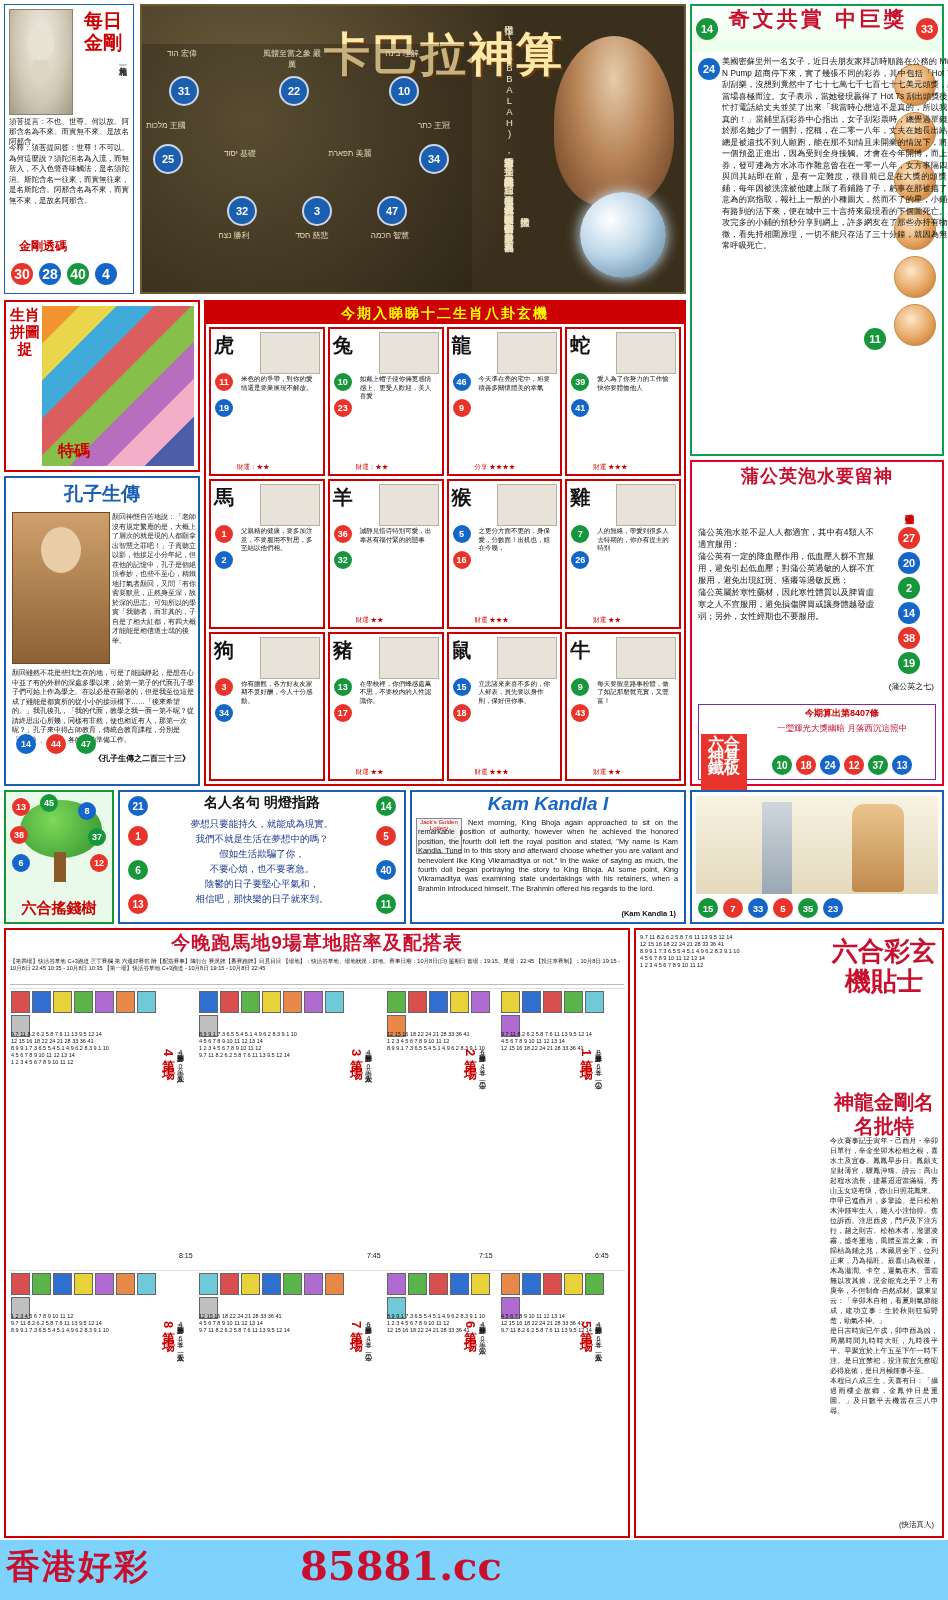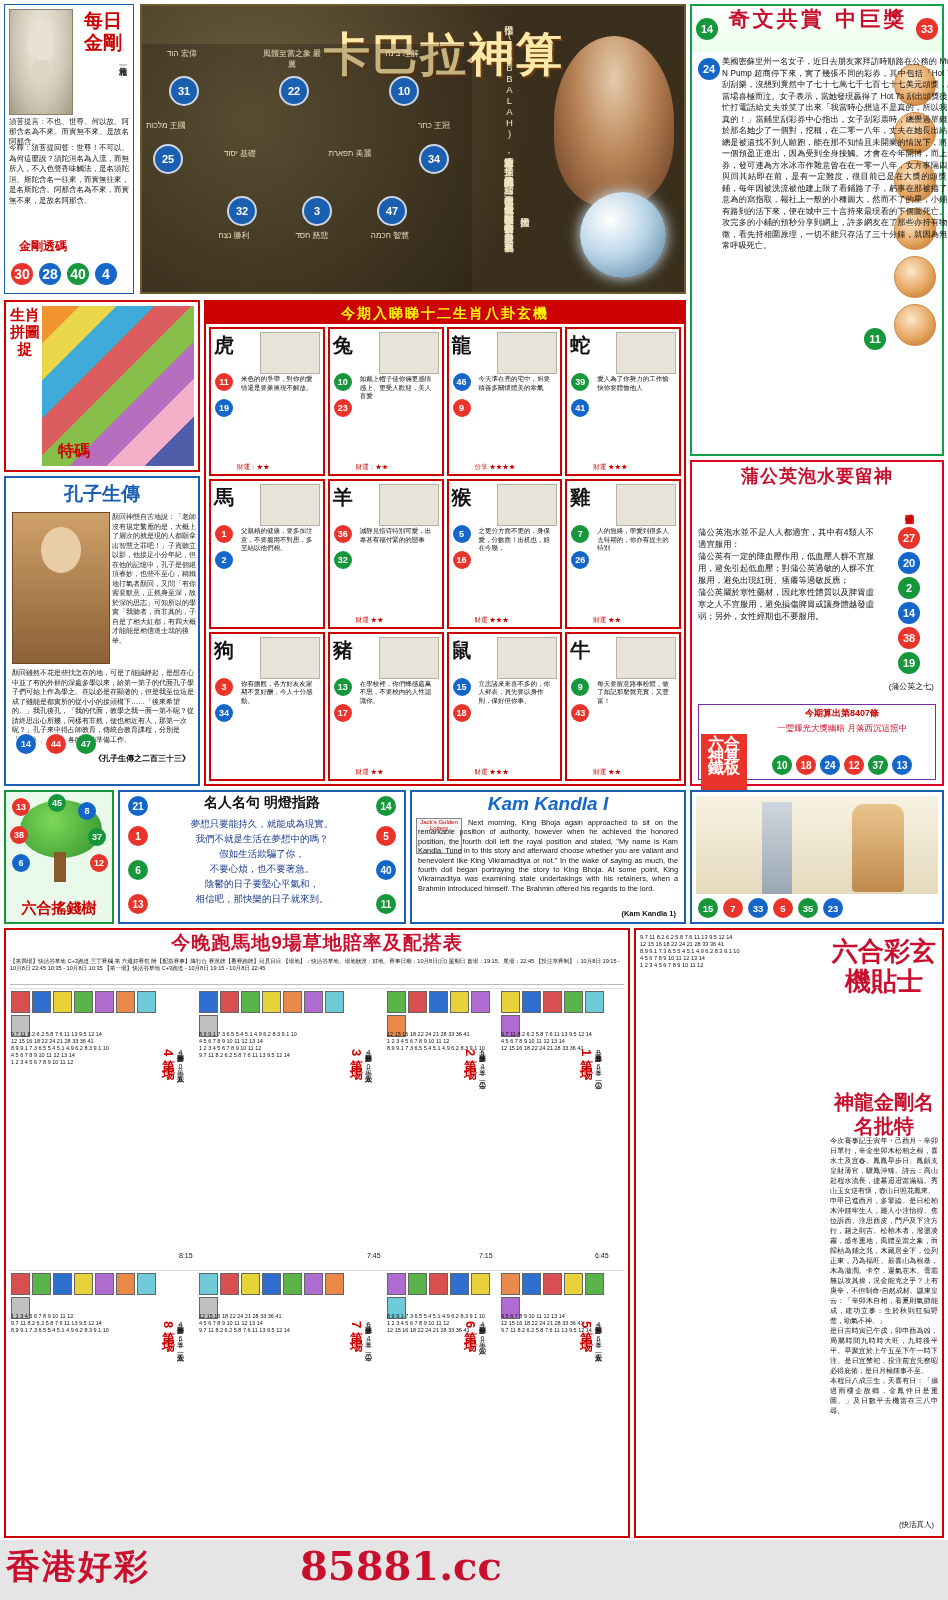--- a/index.html
+++ b/index.html
@@ -139,21 +139,21 @@
 
   
   #tips{left:634px;top:928px;width:310px;height:610px;border:2px solid #c00;background:#fff;}
   #tips .side{position:absolute;left:4px;top:4px;width:188px;bottom:4px;font-size:5.6px;line-height:7px;color:#111;}
   #tips .ttl{position:absolute;right:6px;top:6px;width:104px;text-align:center;font-size:26px;font-weight:bold;color:#c8102e;line-height:30px;font-family:"DejaVu Serif",serif;}
   #tips .ttl2{position:absolute;right:6px;top:160px;width:104px;text-align:center;font-size:20px;font-weight:bold;color:#c8102e;line-height:24px;}
   #tips .body{position:absolute;right:4px;top:206px;width:108px;font-size:7px;line-height:10px;text-align:justify;}
   #tips .sig{position:absolute;right:8px;bottom:6px;font-size:7.5px;}
 
   
-  #footer{left:0;top:1540px;width:948px;height:60px;background:#e5e5e5;}
+  #footer{left:0;top:1540px;width:948px;height:60px;background:#7dd3fc;}
   #footer .left{position:absolute;left:6px;top:4px;font-size:34px;font-weight:bold;color:#c8102e;letter-spacing:2px;font-family:"DejaVu Serif",serif;}
   #footer .right{position:absolute;left:300px;top:2px;font-size:40px;font-weight:bold;color:#c8102e;font-family:"DejaVu Serif",serif;}
 </style>
 </head>
 <body>
 
 <div class="page">
 
   <div class="abs" id="buddha">
     <div class="img"></div>
@@ -384,21 +384,21 @@
         <div class="ball greenb">37</div>
         <div class="ball blueb">13</div>
       </div>
     </div>
   </div>
 
   <div class="abs" id="tree">
     <div class="canopy"></div>
     <div class="trunk"></div>
     <div class="ball redb b" style="left:6px;top:6px;">13</div>
-    <div class="ball greenb b" style="left:34px;top:2px;margin-left:8px;">45</div>
+    <div class="ball greenb b" style="left:34px;top:2px;">45</div>
     <div class="ball blueb b" style="left:72px;top:10px;">8</div>
     <div class="ball redb b" style="left:4px;top:34px;">38</div>
     <div class="ball greenb b" style="left:82px;top:36px;">37</div>
     <div class="ball blueb b" style="left:6px;top:62px;">6</div>
     <div class="ball redb b" style="left:84px;top:62px;">12</div>
     <div class="t">六合搖錢樹</div>
   </div>
 
   <div class="abs" id="quote">
     <div class="hd">名人名句 明燈指路</div>

